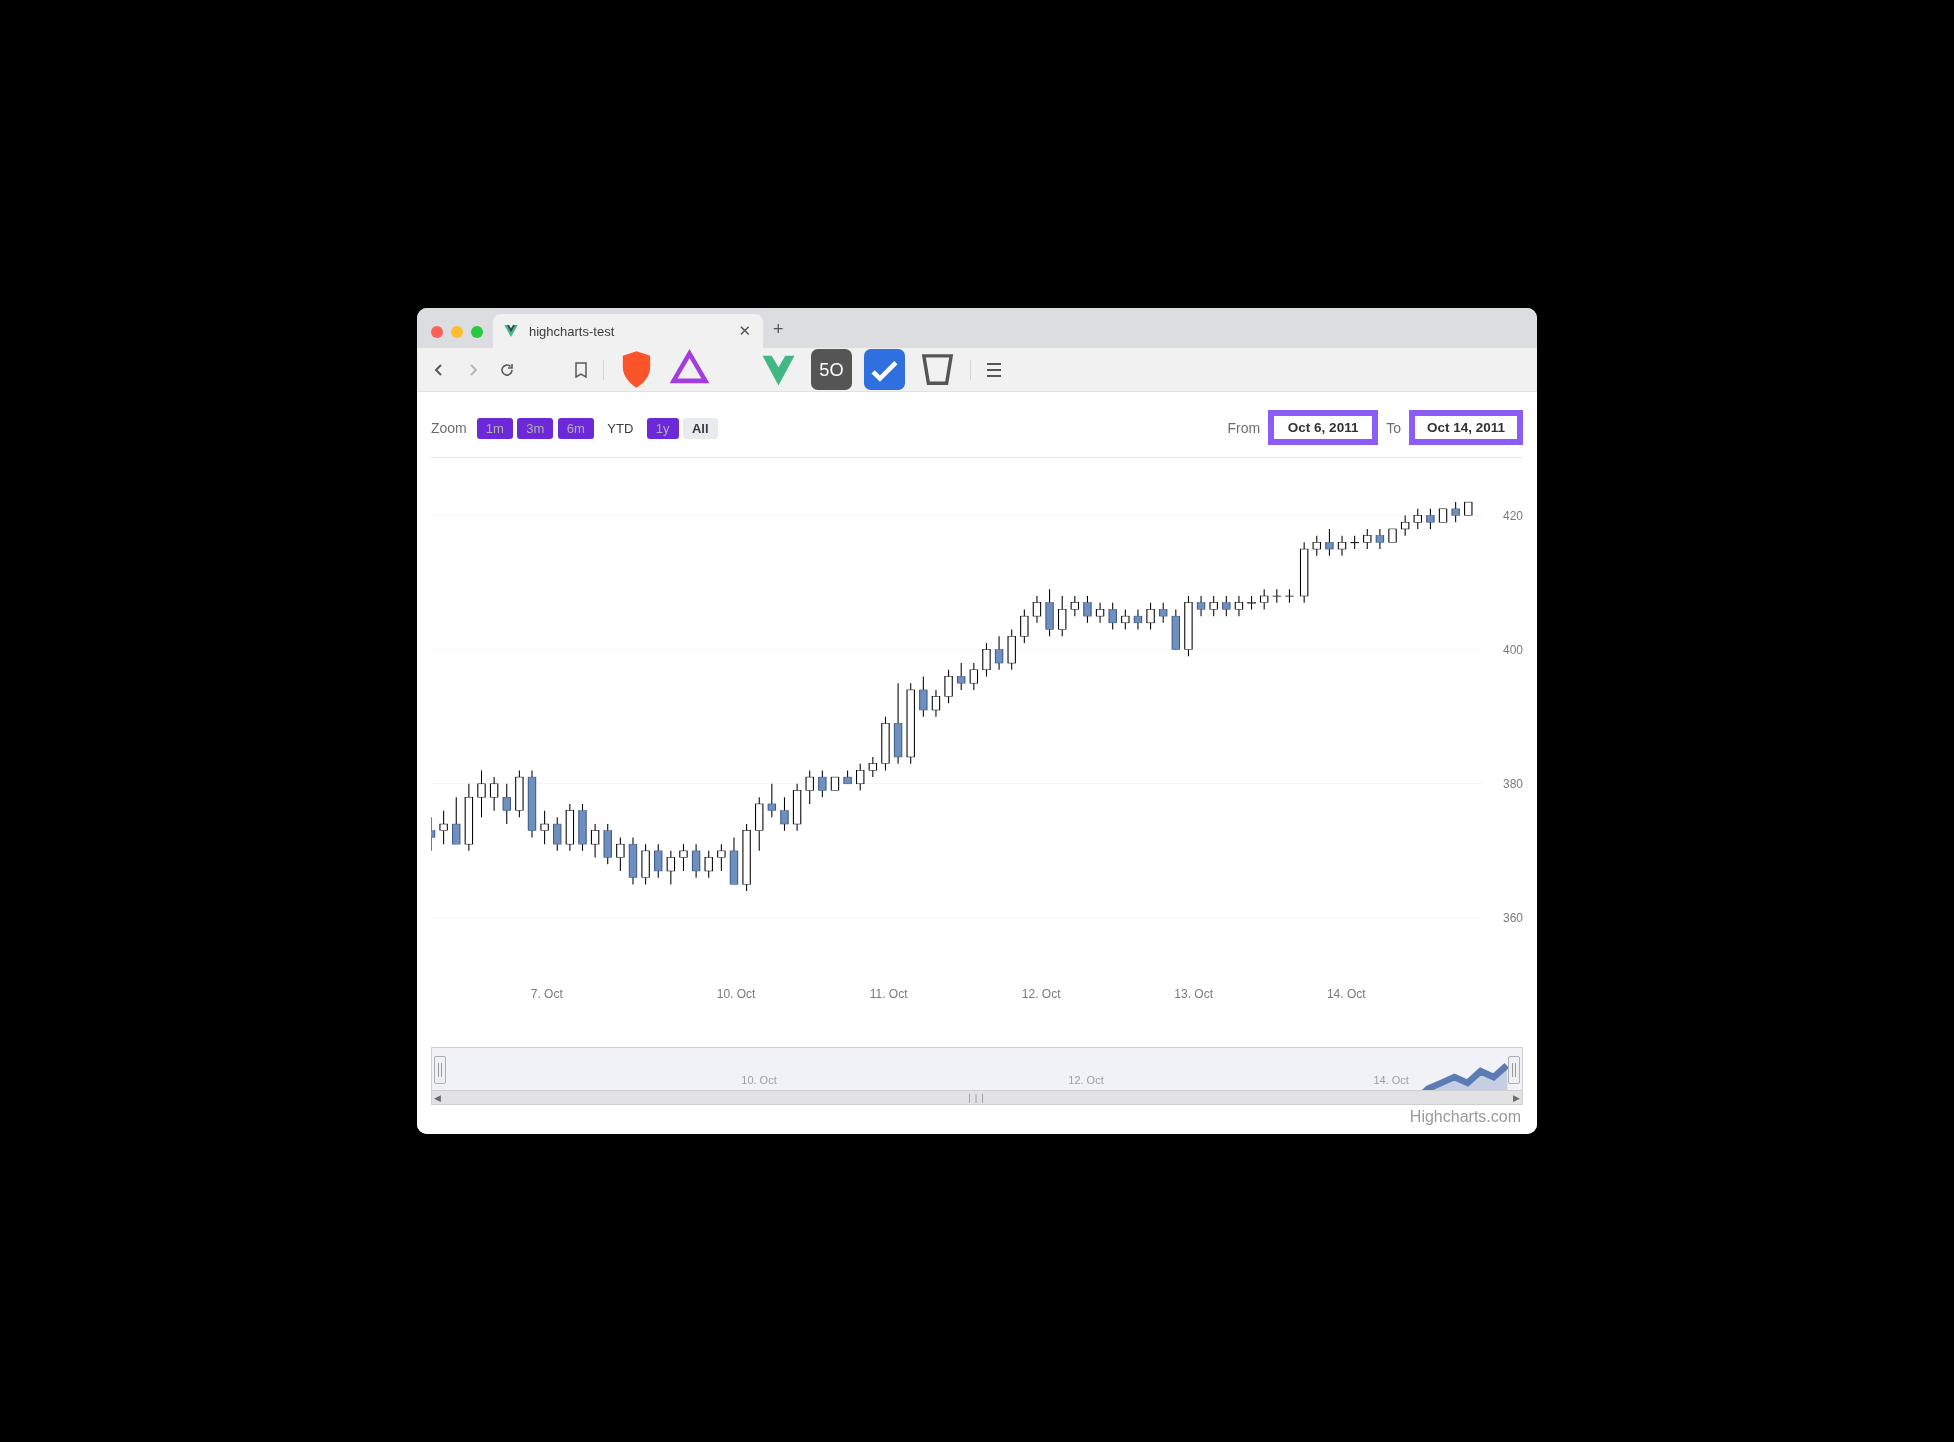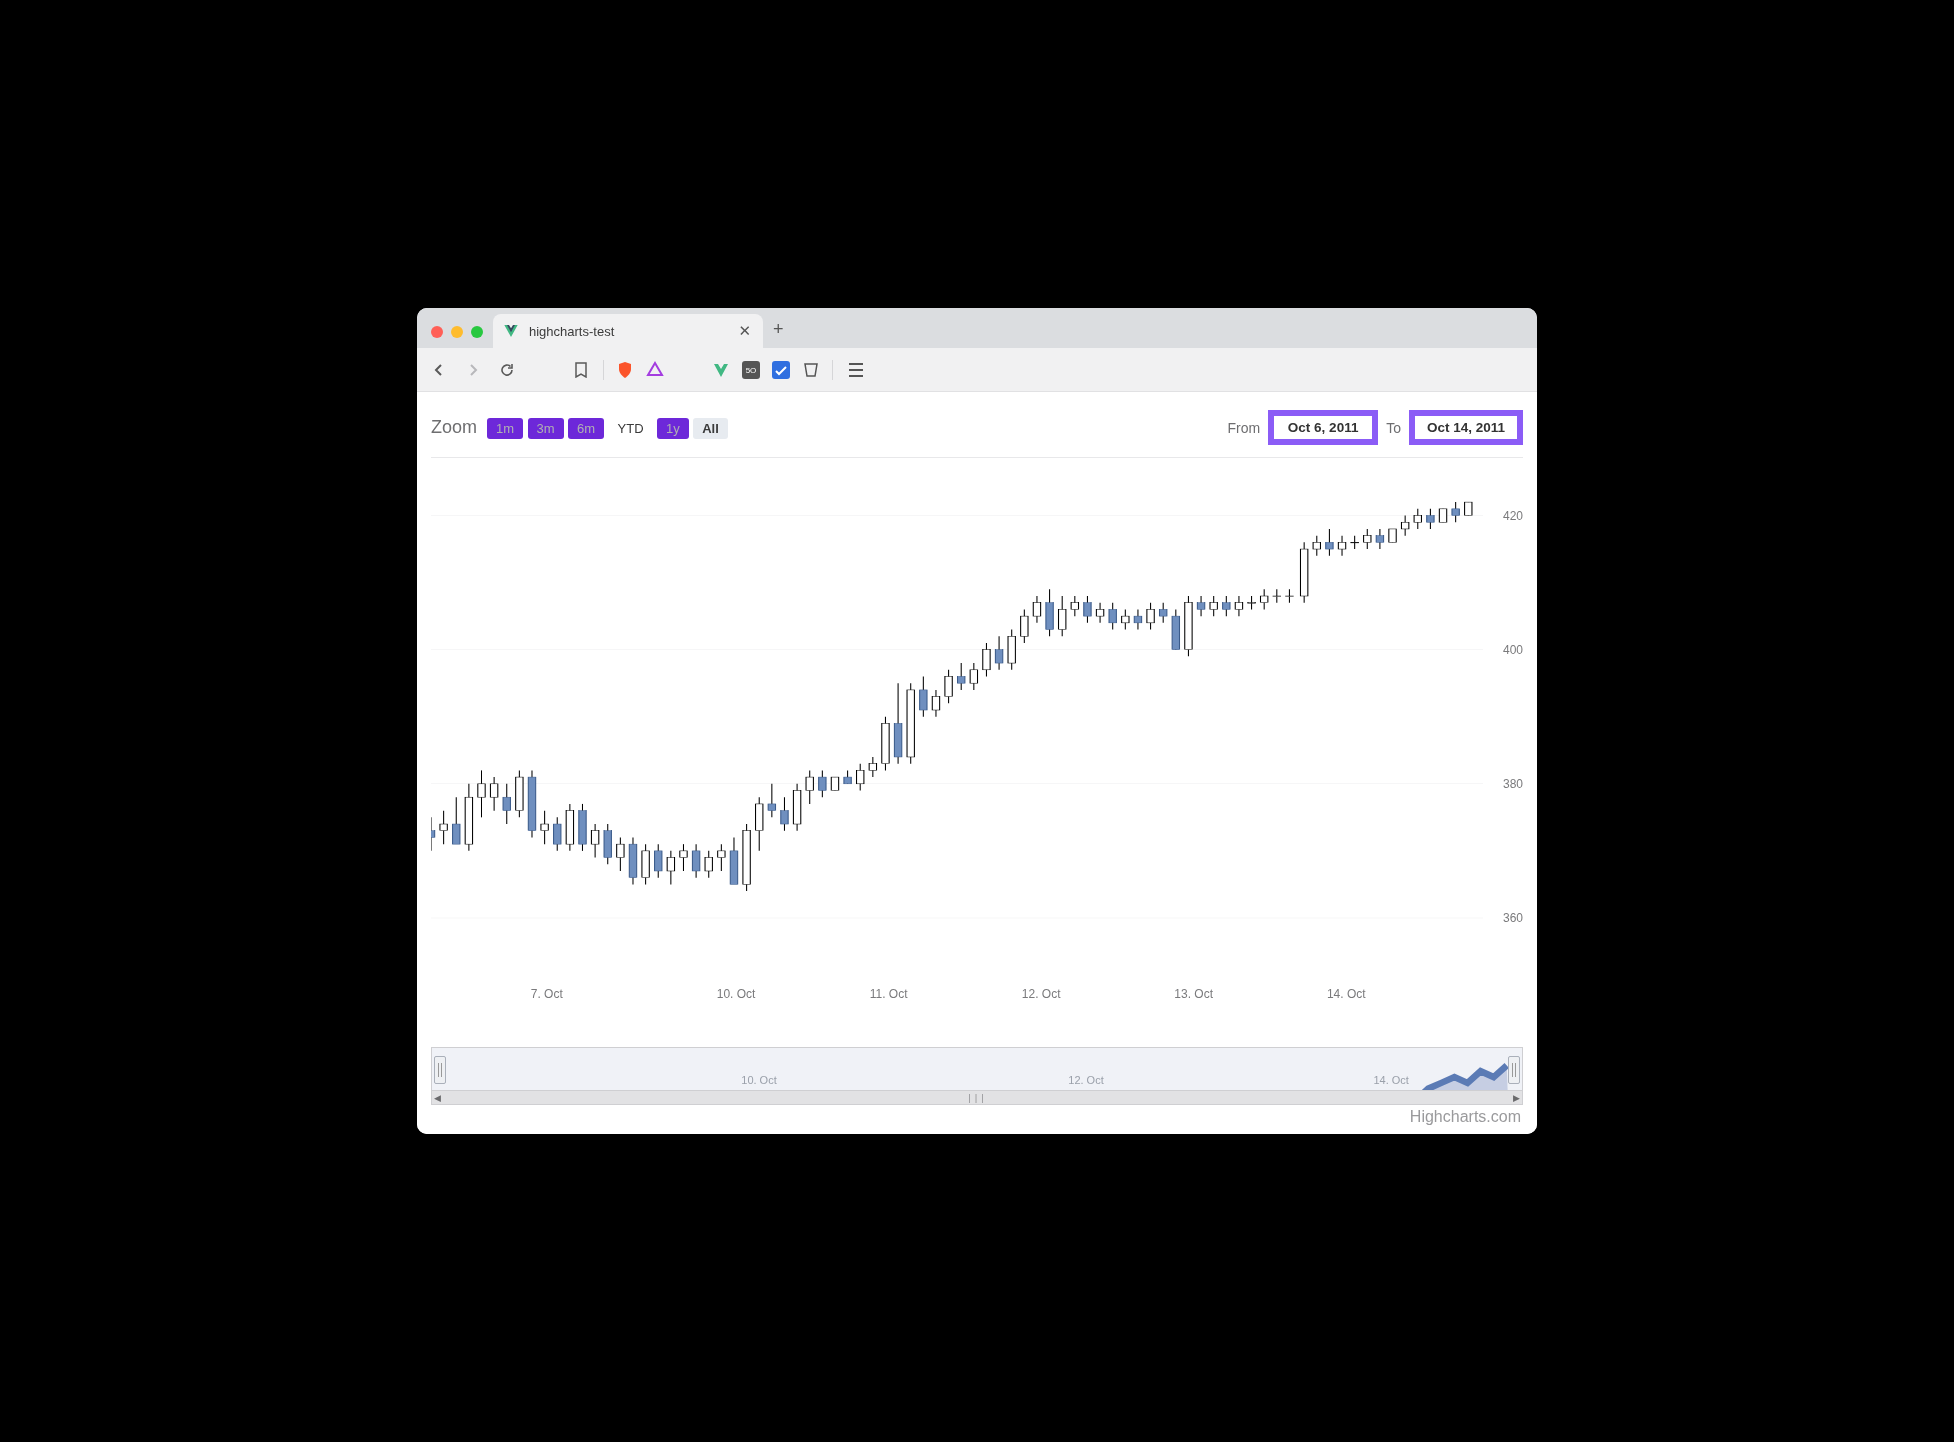--- a/index.html
+++ b/index.html
@@ -49,29 +49,29 @@
   .urlbar {
     flex:1; height:30px; background:#fff; border-radius:15px;
     display:flex; align-items:center; padding:0 12px; gap:8px;
     font-size:14px; color:#333;
   }
   .urlbar .secure { width:14px;height:14px; background:#6f6f6f; border-radius:50%; display:flex;align-items:center;justify-content:center;}
   .urlbar .host { color:#333; }
   .urlbar .port { color:#8a8a8c; }
   .ext-icons { display:flex; gap:12px; align-items:center; padding-right:4px; }
   .ext-icons .sep { width:1px; height:20px; background:#d6d6d8; }
-  .eicon { width:18px; height:18px; display:flex;align-items:center;justify-content:center; }
+  .eicon { width:41px; height:18px; display:flex;align-items:center;justify-content:center; }
   .hamburger { width:22px;height:22px; display:flex;align-items:center;justify-content:center; }
   
   .page { flex:1; background:#fff; padding: 18px 14px 8px 14px; display:flex; flex-direction:column; }
   .rangesel {
     display:flex; align-items:center; gap:8px;
     border-bottom:1px solid #e8e8ea; padding-bottom:12px;
   }
-  .zoomlbl { font-size:18px; color:#6e6e70; margin-right:2px; }
+  .zoomlbl { font-size:14px; color:#6e6e70; margin-right:2px; }
   .zbtn {
     font-size:13px; color:#b0b0b2; background:#6d28d9;
     border-radius:3px; padding:3px 9px; cursor:default;
   }
   .zbtn.active { background:#e7ebf0; color:#3a3a3a; font-weight:600; }
   .zbtn.ytd { background:transparent; color:#3a3a3a; font-weight:500; }
   .spacer { flex:1; }
   .datelbl { font-size:14px; color:#6e6e70; }
   .datefield {
     border:6px solid #8b5cf6; background:#fff; color:#333;

